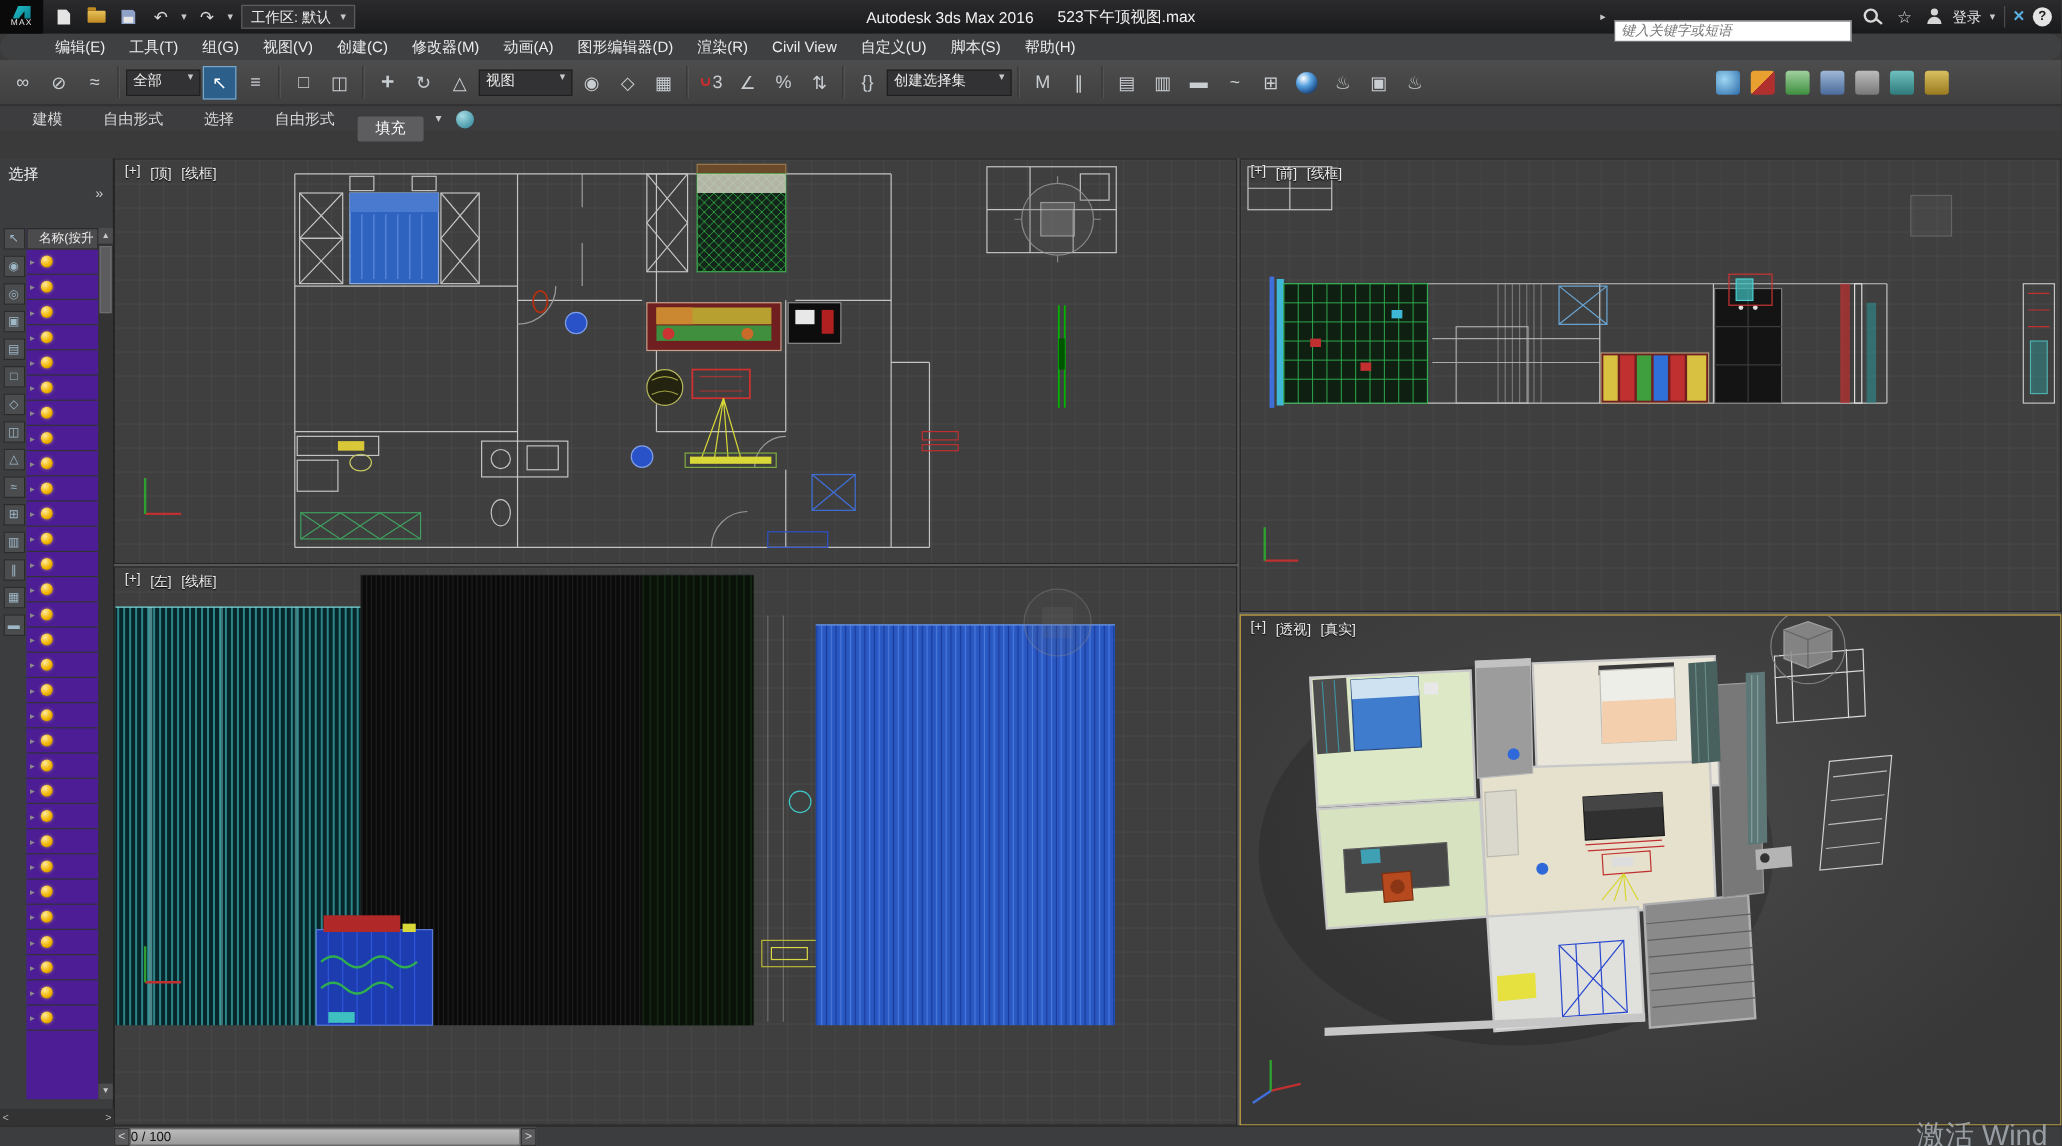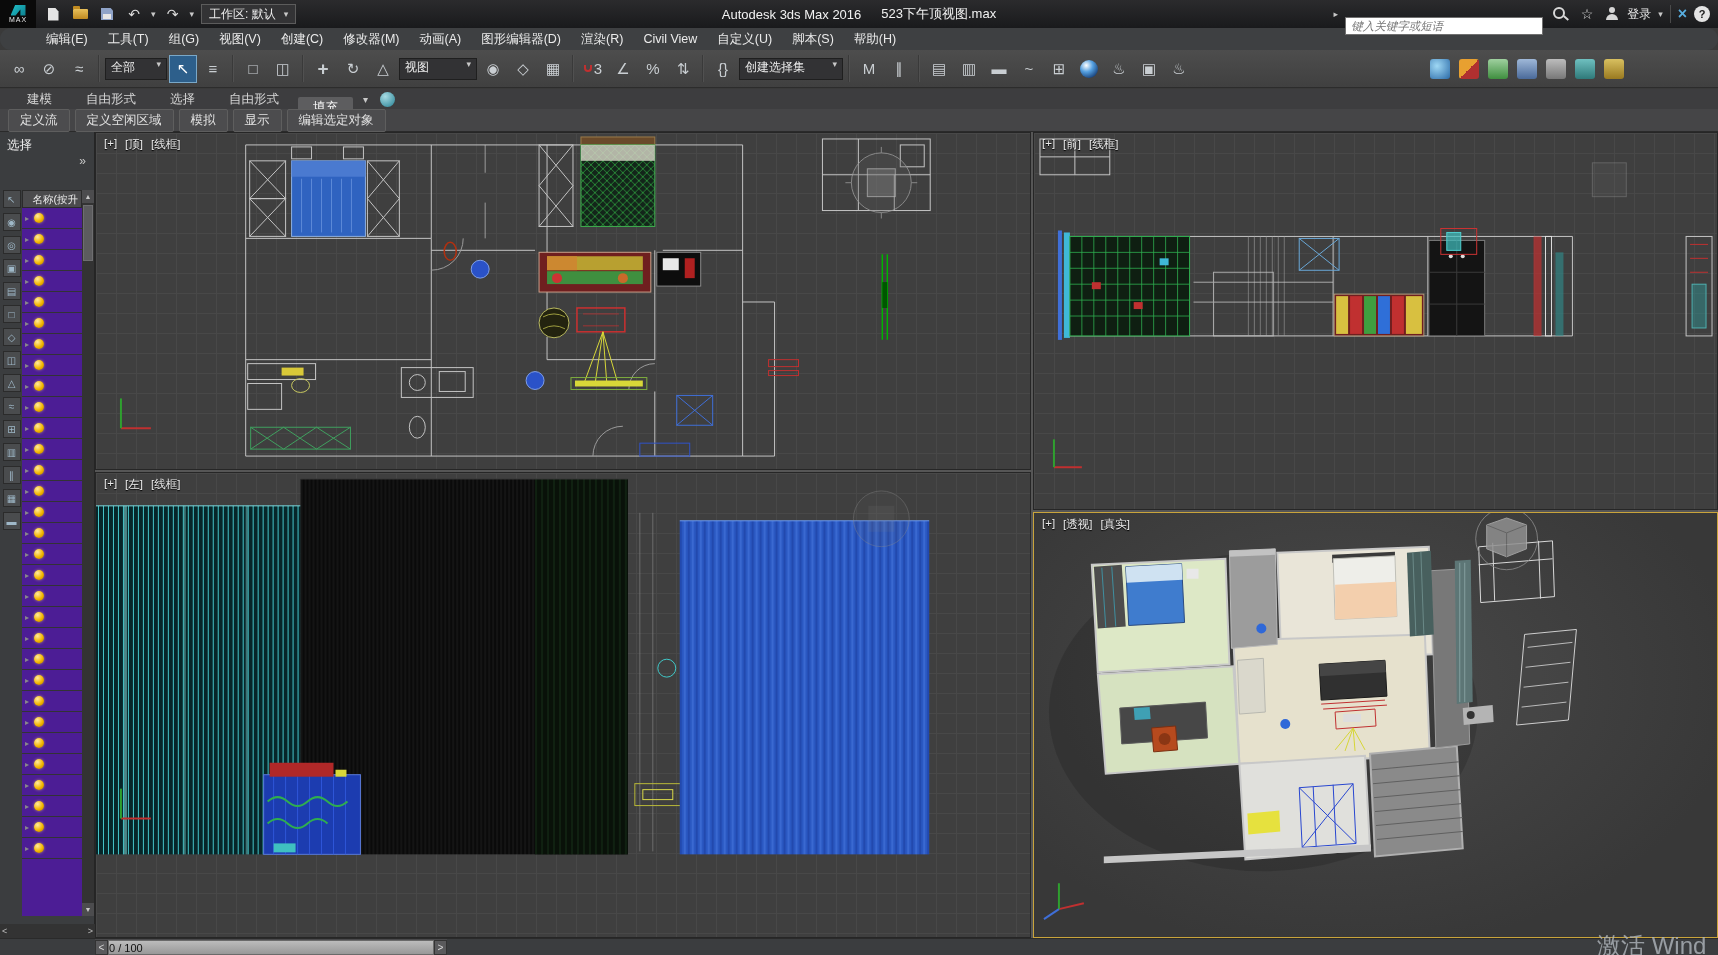--- a/index.html
+++ b/index.html
@@ -232,27 +232,20 @@
   </div>
 
   <div class="ribbon-tabs">
     <span class="rtab">建模</span>
     <span class="rtab">自由形式</span>
     <span class="rtab">选择</span>
     <span class="rtab">自由形式</span>
     <span class="rtab active">填充</span>
     <span class="rtab-caret">▾</span>
     <span class="pop-badge"></span>
-  </div>
-  <div class="ribbon-sub">
-    <span class="rtool">定义流</span>
-    <span class="rtool">定义空闲区域</span>
-    <span class="rtool">模拟</span>
-    <span class="rtool">显示</span>
-    <span class="rtool">编辑选定对象</span>
   </div>
 
   <aside class="explorer">
     <div class="exp-title">选择</div>
     <div class="exp-chev">»</div>
     <div class="exp-toolbar">
         <span class="xicon">↖</span>
         <span class="xicon">◉</span>
         <span class="xicon">◎</span>
         <span class="xicon">▣</span>

